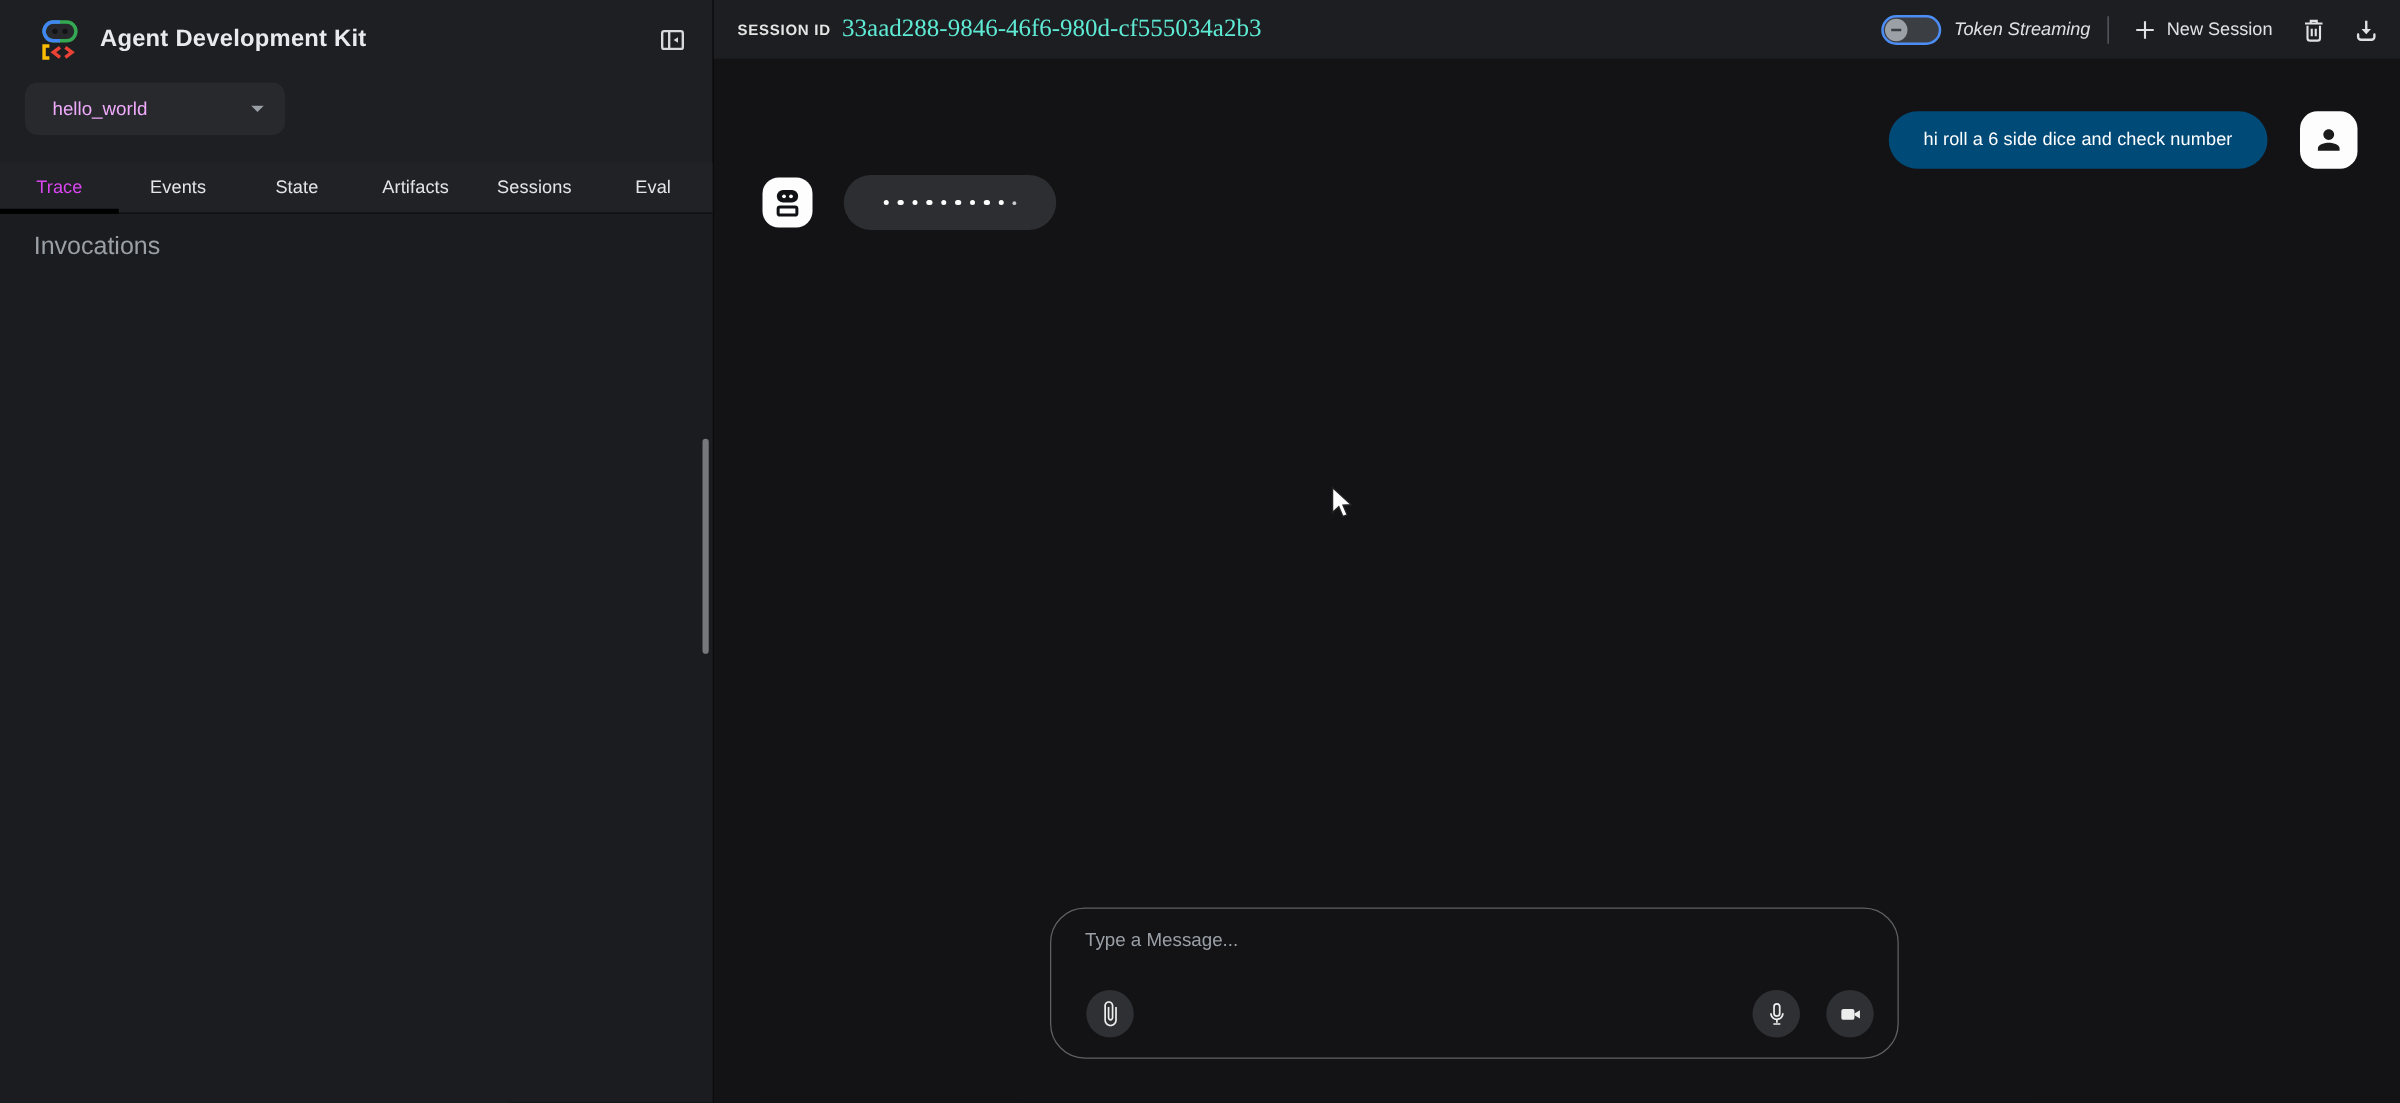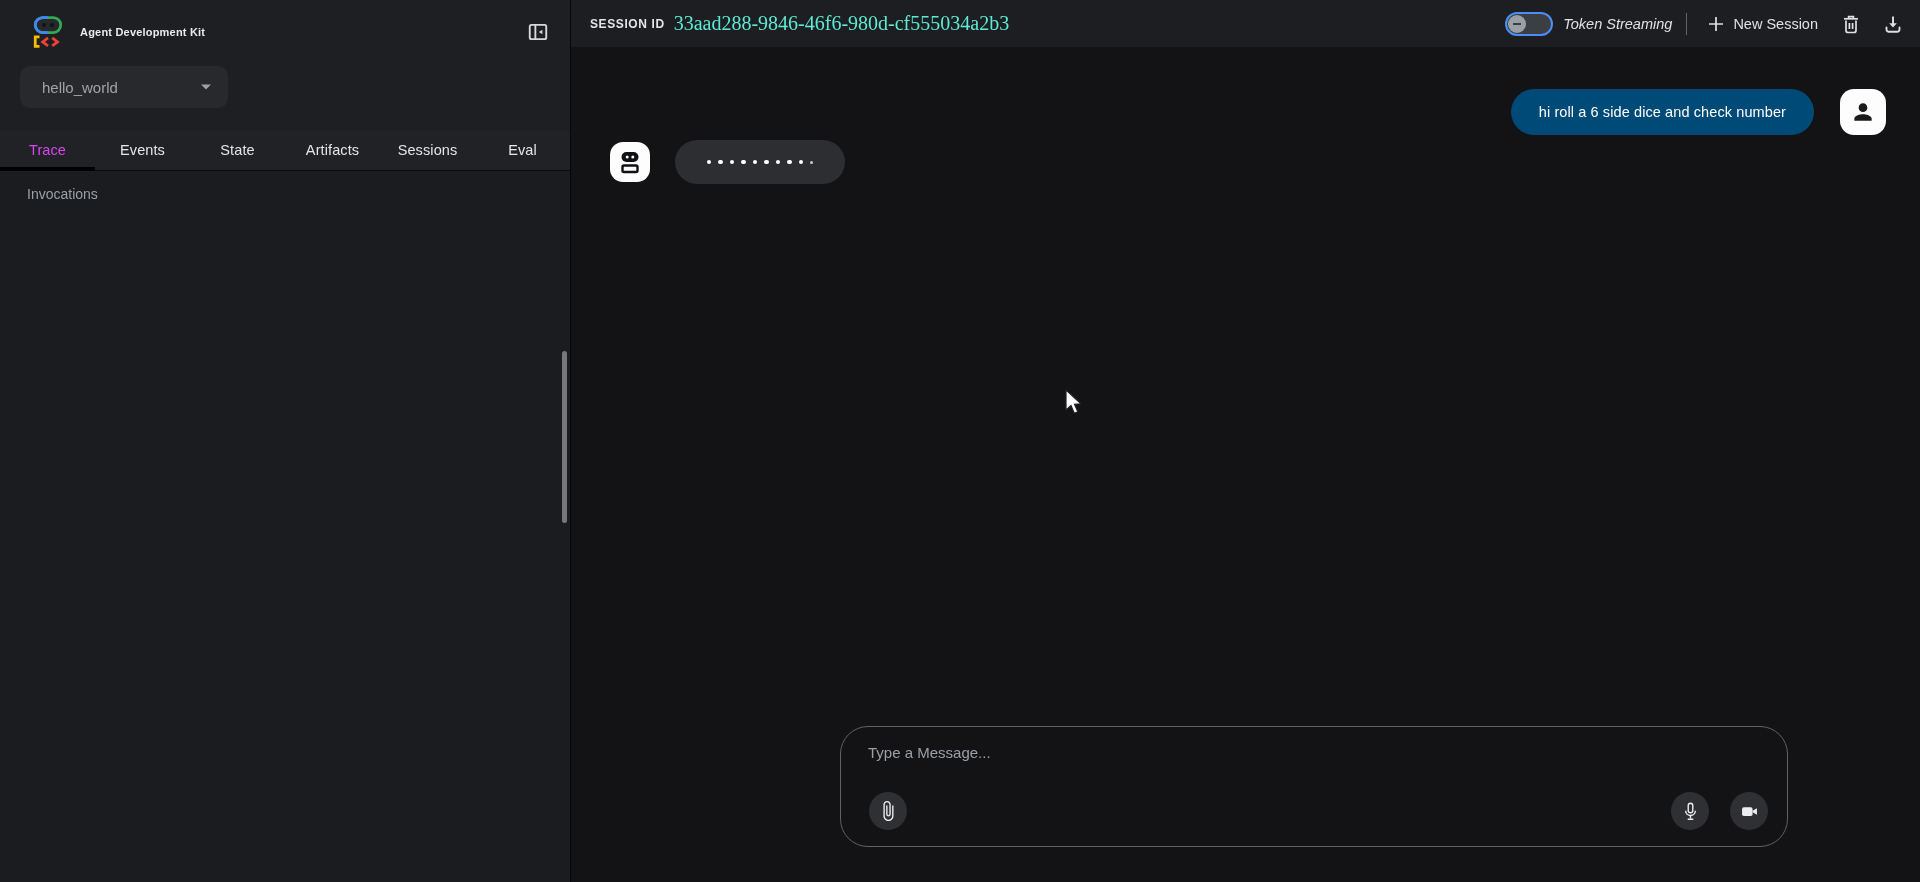--- a/index.html
+++ b/index.html
@@ -4,39 +4,39 @@
 <style>
   * { margin:0; padding:0; box-sizing:border-box; }
   html,body { width:1920px; height:882px; background:#131316; overflow:hidden;
               font-family:"Liberation Sans", sans-serif; }
   .app { display:flex; width:1920px; height:882px; }
 
   
   .sidebar { width:571px; min-width:571px; background:#1e1f22; border-right:1px solid #060607;
              display:flex; flex-direction:column; position:relative; }
   .sidebar-header { height:58px; display:flex; align-items:center; padding:6px 16px 0 30px; }
-  .app-title { color:#e9eaee; font-size:11px; font-weight:700; margin-left:14px; letter-spacing:.2px; }
+  .app-title { color:#e9eaee; font-size:19px; font-weight:700; margin-left:14px; letter-spacing:.2px; }
   .collapse-btn { margin-left:auto; background:none; border:none; cursor:pointer; display:flex;
                   align-items:center; justify-content:center; width:32px; height:32px; }
 
   .agent-select { margin:8px 0 0 20px; width:208px; height:42px; background:#27292d;
                   border-radius:10px; display:flex; align-items:center; padding:0 16px 0 22px;
                   cursor:pointer; }
-  .agent-select-value { color:#a3a3a3; font-size:15px;text-align:center; }
+  .agent-select-value { color:#f0abfc; font-size:15px;text-align:center; }
   .agent-select .caret { margin-left:auto; }
 
   .tabs { margin-top:22px; height:41px; display:flex; position:relative; background:#212226;
           border-bottom:1px solid #0b0b0c; }
   .tab { flex:1; display:flex; align-items:center; justify-content:center; color:#e4e5e9;
          font-size:14.5px; font-weight:500; cursor:pointer; letter-spacing:.1px; }
   .tab.active { color:#d946ef; }
   .ink-bar { position:absolute; left:0; bottom:-1px; width:95px; height:4px; background:#000; }
 
   .sidebar-content { flex:1; background:#1b1c1f; padding:15px 0 0 27px; }
-  .invocations-label { color:#9aa0a6; font-size:14px; font-weight:500; }
+  .invocations-label { color:#9aa0a6; font-size:20px; font-weight:500; }
 
   .scroll-thumb { position:absolute; right:3px; top:351px; width:5px; height:172px;
                   background:#77787c; border-radius:3px; cursor:pointer; }
 
   
   .main { flex:1; display:flex; flex-direction:column; background:#131316; position:relative; }
   .topbar { height:47px; min-height:47px; background:#1d1e21; display:flex; align-items:center;
             padding:0 10px 0 19px; }
   .session-label { color:#e5e5e5; font-size:12px; font-weight:700; letter-spacing:.6px; }
   .session-id { color:#5eead4; font-size:20px; margin-left:9px;
@@ -69,21 +69,21 @@
   .bot-avatar { width:40px; height:40px; border-radius:13px; background:#fdfdfd; margin-top:2px;
                 display:flex; align-items:center; justify-content:center; }
   .typing-bubble { width:170px; height:44px; border-radius:22px; background:#2d2e31;
                    display:flex; align-items:center; justify-content:center; gap:7px; }
   .typing-bubble .dot { width:4.5px; height:4.5px; border-radius:50%; background:#fff; }
   .typing-bubble .dot:last-child { width:3px; height:3px; opacity:.75; }
 
   .cursor { position:absolute; left:493px; top:342px; pointer-events:none; }
 
   
-  .composer { position:absolute; left:269px; bottom:35px; width:948px; height:121px;
+  .composer { position:absolute; left:269px; bottom:35px; width:679px; height:121px;
               border:1px solid #5f6164; border-radius:28px; background:transparent; }
   .composer-input { display:block; width:700px; margin:17px 0 0 27px; background:transparent;
                     border:none; outline:none; color:#e3e3e6; font-size:15px;
                     font-family:"Liberation Sans", sans-serif; }
   .composer-input::placeholder { color:#9aa0a6; }
   .circle-btn { width:38px; height:38px; border-radius:50%; background:#2f3034; border:none;
                 cursor:pointer; display:flex; align-items:center; justify-content:center; }
   .composer .attach { position:absolute; left:28px; bottom:16px; }
   .composer-right { position:absolute; right:19px; bottom:16px; display:flex; gap:21px; }
 </style>

